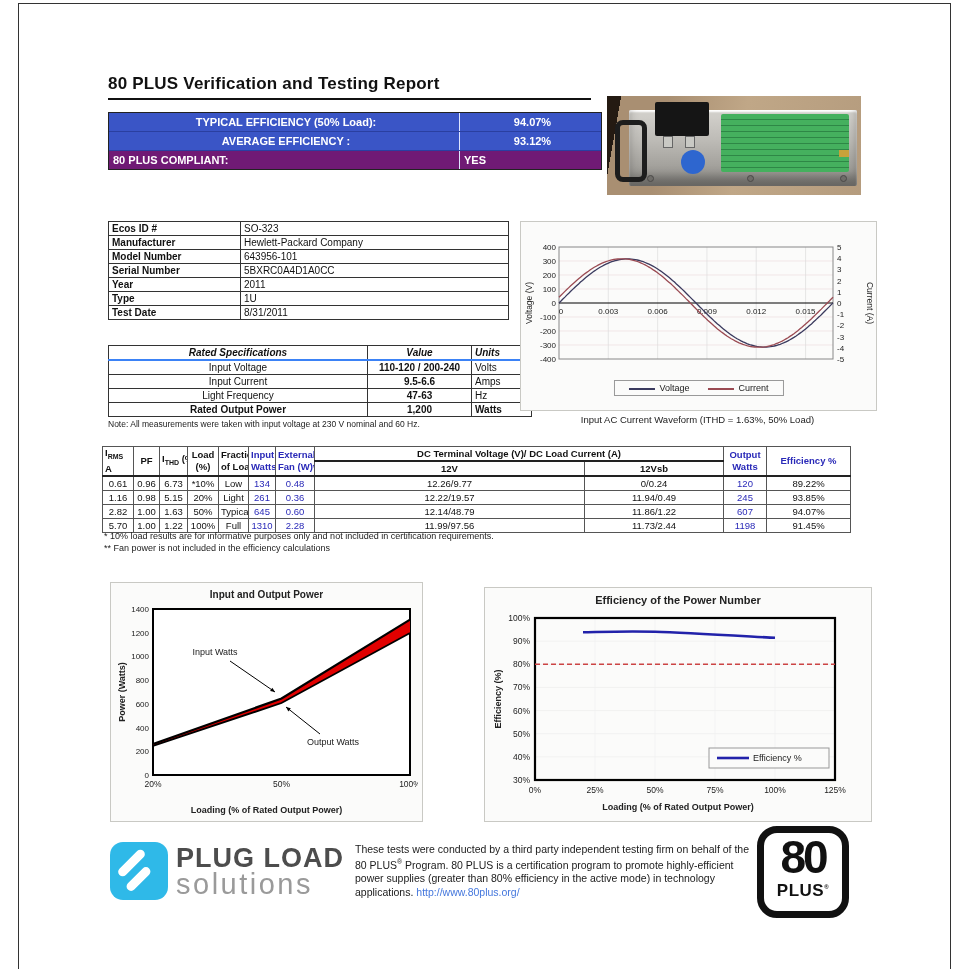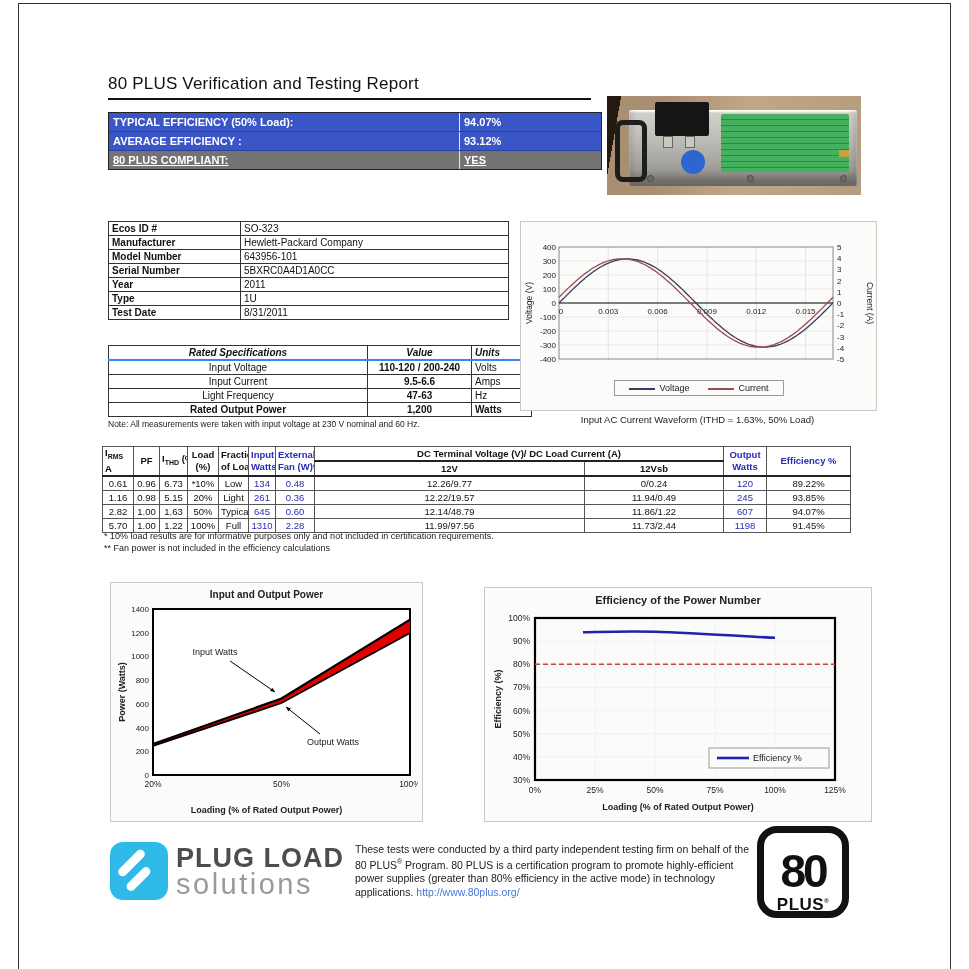--- a/index.html
+++ b/index.html
@@ -5,30 +5,30 @@
   html,body{margin:0;padding:0;}
   body{width:969px;height:969px;position:relative;background:#ffffff;
        font-family:"Liberation Sans",sans-serif;color:#111;overflow:hidden;}
   .abs{position:absolute;}
 
   
   .frame{left:18px;top:3px;width:931px;height:966px;
          border-left:1px solid #333;border-top:1px solid #333;border-right:1px solid #333;}
 
   
-  .title{left:108px;top:74px;font-size:17px;font-weight:normal;letter-spacing:.2px;text-align:right;}
+  .title{left:108px;top:74px;font-size:17px;font-weight:bold;letter-spacing:.2px;text-align:right;}
   .title-rule{left:108px;top:98px;width:483px;height:2px;background:#111;}
 
   
   .summary{left:108px;top:112px;width:492px;border:1px solid #222;}
   .srow{display:flex;height:18px;line-height:18px;color:#fff;font-weight:bold;font-size:11px;}
   .srow .lab{width:346px;padding-left:4px;border-right:1px solid #dfe6ff;}
   .srow .val{flex:1;padding-left:4px;}
-  .srow.blue{background:#3a55c6;border-bottom:1px solid #2a3fa0;}
-  .srow.navy{background:#737373;text-decoration:underline;}
+  .srow.blue{background:#3a55c6;border-bottom:1px solid #2a3fa0;text-align:center;}
+  .srow.navy{background:#701a75;}
 
   
   .photo{left:607px;top:96px;width:254px;height:99px;overflow:hidden;
          background:linear-gradient(100deg,#241a12 0 14px,#a98f72 14px 60px,#c0a787 140px,#b59c7e 100%);}
   .psu-body{position:absolute;left:22px;top:14px;width:228px;height:76px;border-radius:2px;
             background:linear-gradient(180deg,#d0cec9 0 8%,#bdbbb6 40%,#8f8d88 100%);
             box-shadow:inset 0 -10px 10px rgba(0,0,0,.28), inset 0 2px 2px #fff;}
   .psu-inlet{position:absolute;left:26px;top:-8px;width:54px;height:34px;background:#151515;border-radius:2px;}
   .psu-clip{position:absolute;width:8px;height:10px;background:#c9c9c4;border:1px solid #666;}
   .psu-handle{position:absolute;left:-14px;top:10px;width:22px;height:52px;border:5px solid #1d1d1d;border-radius:8px;background:transparent;}
@@ -79,21 +79,21 @@
 
   
   .logo-icon{left:110px;top:842px;width:58px;height:58px;border-radius:13px;background:#2fb9e8;overflow:hidden;}
   .slash{position:absolute;width:9px;background:#fff;border-radius:5px;transform:rotate(45deg);}
   .logo-text-top{left:176px;top:843px;font-size:27px;font-weight:bold;color:#4d4d4d;letter-spacing:1px;}
   .logo-text-bottom{left:176px;top:868px;font-size:29px;font-weight:normal;color:#9a9a9a;letter-spacing:2.5px;}
   .footer-text{left:355px;top:843px;width:398px;font-size:10.5px;line-height:1.32;color:#1a1a1a;}
   .footer-text a{color:#4477dd;text-decoration:none;}
   .badge{left:757px;top:826px;width:78px;height:78px;border:7px solid #111;border-radius:20px;background:#fff;
          text-align:center;}
-  .badge .b80{font-size:46px;font-weight:bold;letter-spacing:-3px;line-height:44px;margin-top:16px;color:#111;}
+  .badge .b80{font-size:46px;font-weight:bold;letter-spacing:-3px;line-height:44px;margin-top:2px;color:#111;}
   .badge .bplus{font-size:17px;font-weight:bold;letter-spacing:.5px;line-height:16px;color:#111;}
   .badge sup{font-size:6px;}
   svg text{font-family:"Liberation Sans",sans-serif;}
 </style>
 </head>
 <body>
 
 <div class="abs frame"></div>
 
 <div class="abs title">80 PLUS Verification and Testing Report</div>

